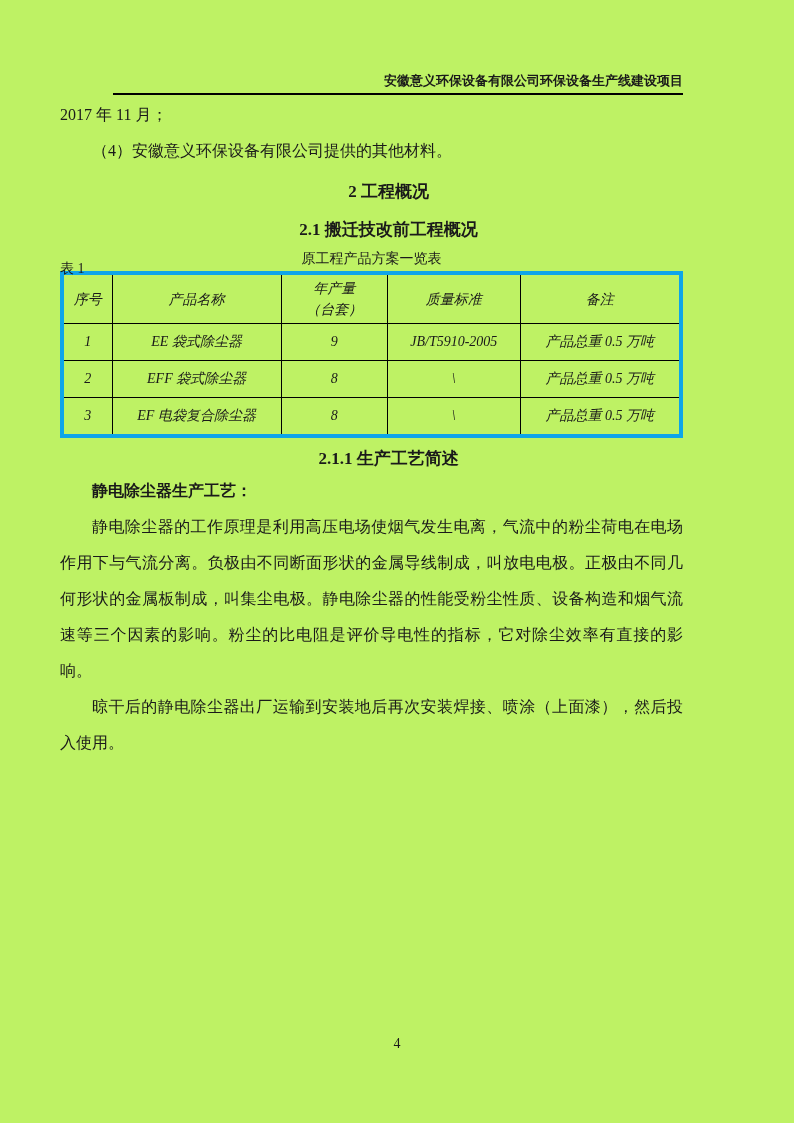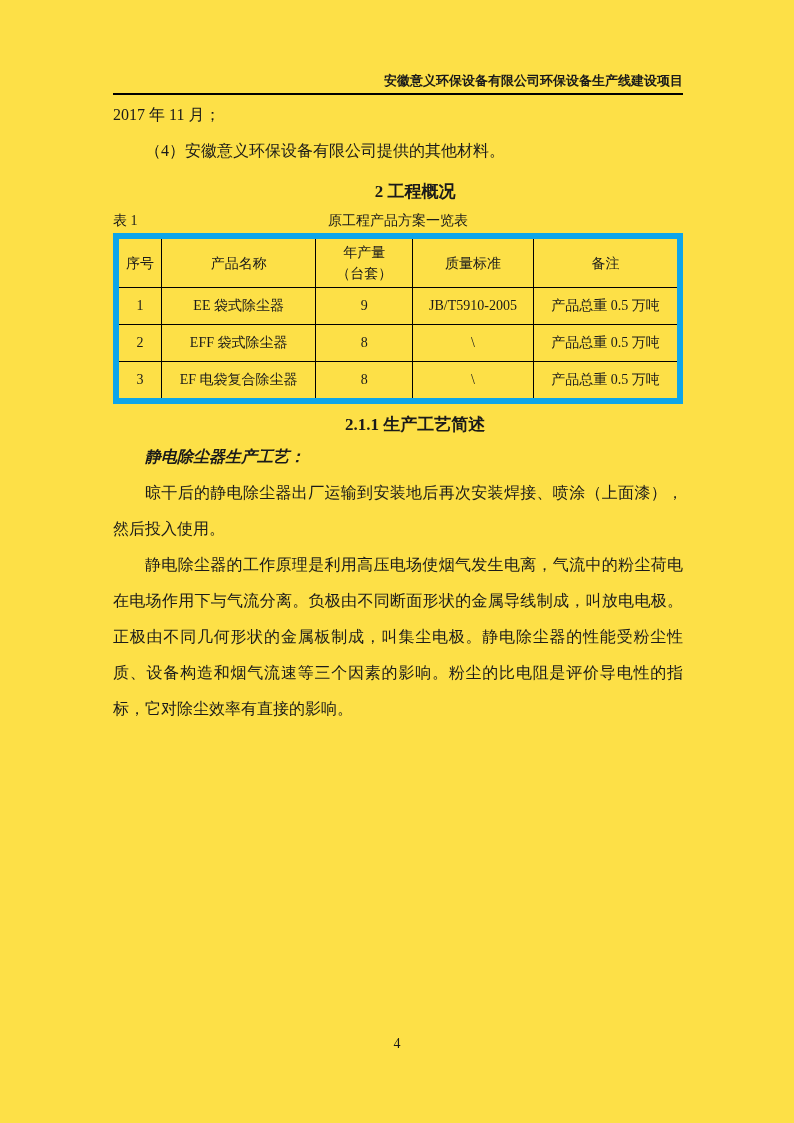--- a/index.html
+++ b/index.html
@@ -5,37 +5,37 @@
   html, body {
     margin: 0;
     padding: 0;
     background: #e8e8e8;
   }
   .page {
     position: relative;
     width: 794px;
     height: 1123px;
     margin: 0 auto;
-    background: #fde047;
+    background: #bef264;
     color: #1a1a1a;
     font-family: "Liberation Serif", "DejaVu Serif", serif;
     overflow: hidden;
     box-sizing: border-box;
   }
   .doc-header {
     margin: 72px 111px 0 113px;
     border-bottom: 2px solid #000;
     text-align: right;
     font-size: 13px;
     line-height: 18px;
     padding-bottom: 3px;
     font-weight: bold;
   }
   .body {
-    padding: 2px 111px 0 113px;
+    padding: 2px 111px 0 60px;
   }
   .body p {
     margin: 0;
     font-size: 16px;
     line-height: 36px;
     text-align: justify;
     text-align-last: left;
   }
   .indent { text-indent: 2em; }
   .noindent { text-indent: 0; }
@@ -51,51 +51,51 @@
     margin: 7px 0 0;
     padding-left: 2em;
     font-size: 17px;
     font-weight: bold;
     line-height: 28px;
     text-align: center;
   }
   .bold-lead {
     font-weight: bold;
     font-size: 16px;
-    font-style: italic;
   }
   .table-caption {
     position: relative;
     font-size: 14px;
     line-height: 24px;
     text-align: center;
   }
   .caption-label {
     position: absolute;
     left: 0;
-    top: 0;
+    top: 10px;
     font-family: Liberation Serif, serif;
   }
   table.product-table {
     width: 100%;
     border-collapse: collapse;
     table-layout: fixed;
     font-size: 14px;
   }
   table.product-table th,
   table.product-table td {
     border: 1px solid #000;
     text-align: center;
     vertical-align: middle;
     padding: 0 2px;
     font-weight: normal;
     overflow: hidden;
   }
   table.product-table {
-    border: 6px solid #0ea5e9;
+    border: 4px solid #0ea5e9;
+    font-style: italic;
   }
   table.product-table thead th {
     height: 48px;
     line-height: 21px;
     white-space: pre-line;
   }
   table.product-table tbody td {
     height: 36px;
   }
   .doc-footer {
@@ -118,20 +118,21 @@
   </div>
 
   <div class="body">
 
     <p class="noindent">2017 年 11 月；</p>
 
     <p class="indent">（4）安徽意义环保设备有限公司提供的其他材料。</p>
 
     <div class="h-major">2 工程概况</div>
 
+    <div class="h-major">2.1 搬迁技改前工程概况</div>
 
 
     <div class="table-caption">
       <span class="caption-label">表 1</span>
       <span class="caption-title">原工程产品方案一览表</span>
     </div>
 
     <table class="product-table">
       <colgroup>
         <col style="width:8.1%">
@@ -173,21 +174,21 @@
           <td>产品总重 0.5 万吨</td>
         </tr>
       </tbody>
     </table>
 
     <div class="h-sub">2.1.1 生产工艺简述</div>
 
     <p class="indent bold-lead">静电除尘器生产工艺：</p>
 
 
+    <p class="indent">静电除尘器的工作原理是利用高压电场使烟气发生电离，气流中的粉尘荷电在电场作用下与气流分离。负极由不同断面形状的金属导线制成，叫放电电极。正极由不同几何形状的金属板制成，叫集尘电极。静电除尘器的性能受粉尘性质、设备构造和烟气流速等三个因素的影响。粉尘的比电阻是评价导电性的指标，它对除尘效率有直接的影响。</p>
+
     <p class="indent">晾干后的静电除尘器出厂运输到安装地后再次安装焊接、喷涂（上面漆），然后投入使用。</p>
-
-    <p class="indent">静电除尘器的工作原理是利用高压电场使烟气发生电离，气流中的粉尘荷电在电场作用下与气流分离。负极由不同断面形状的金属导线制成，叫放电电极。正极由不同几何形状的金属板制成，叫集尘电极。静电除尘器的性能受粉尘性质、设备构造和烟气流速等三个因素的影响。粉尘的比电阻是评价导电性的指标，它对除尘效率有直接的影响。</p>
 
   </div>
 
   <div class="doc-footer">4</div>
 
 </div>
 
 </body></html>

